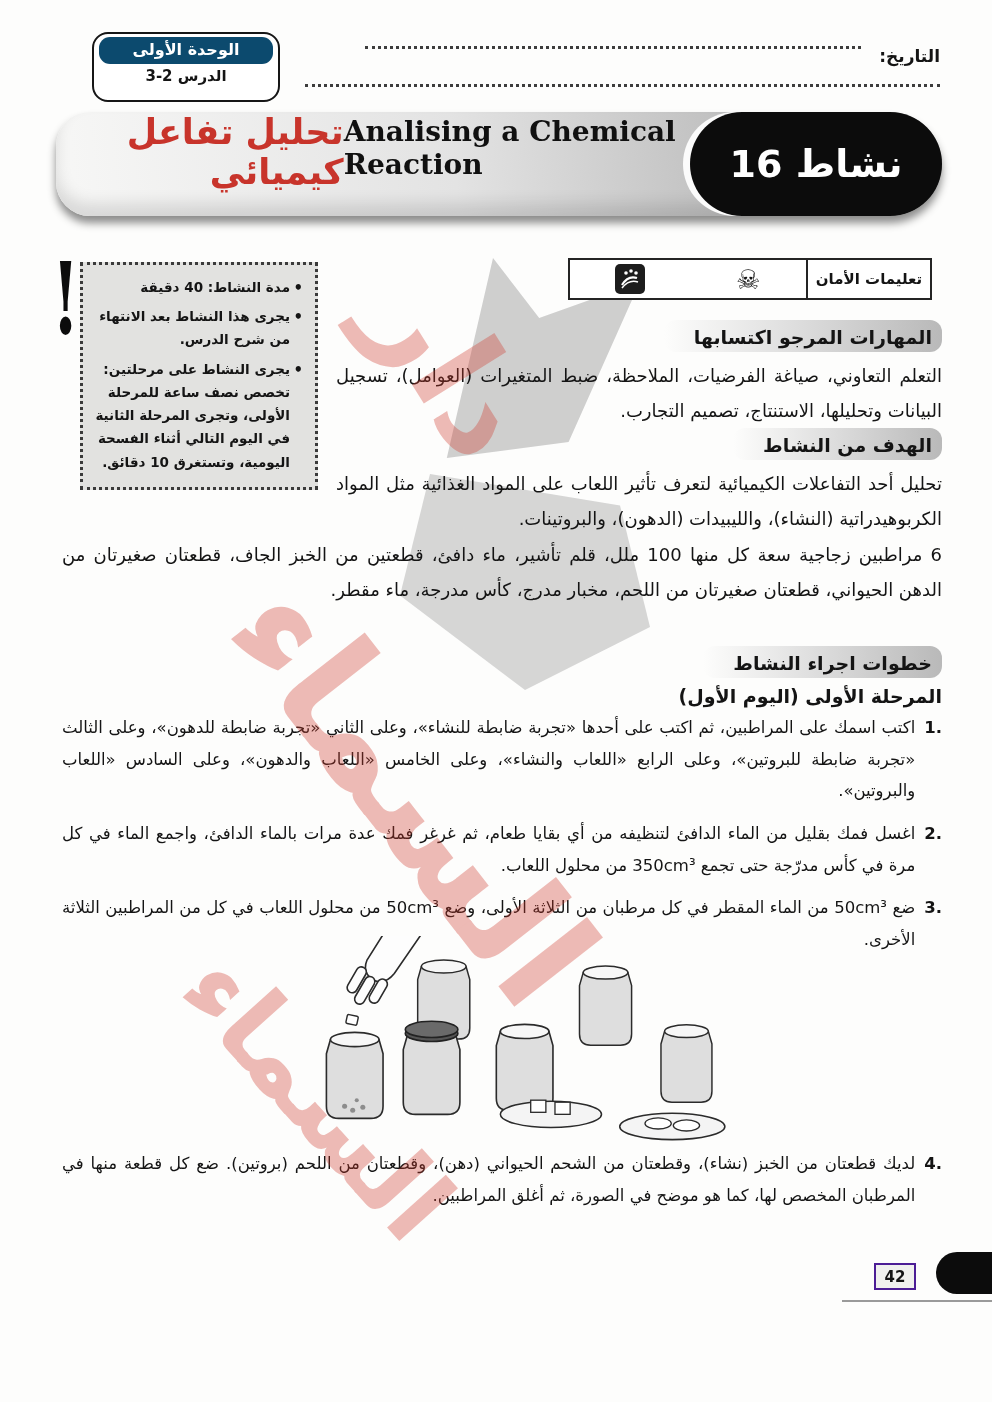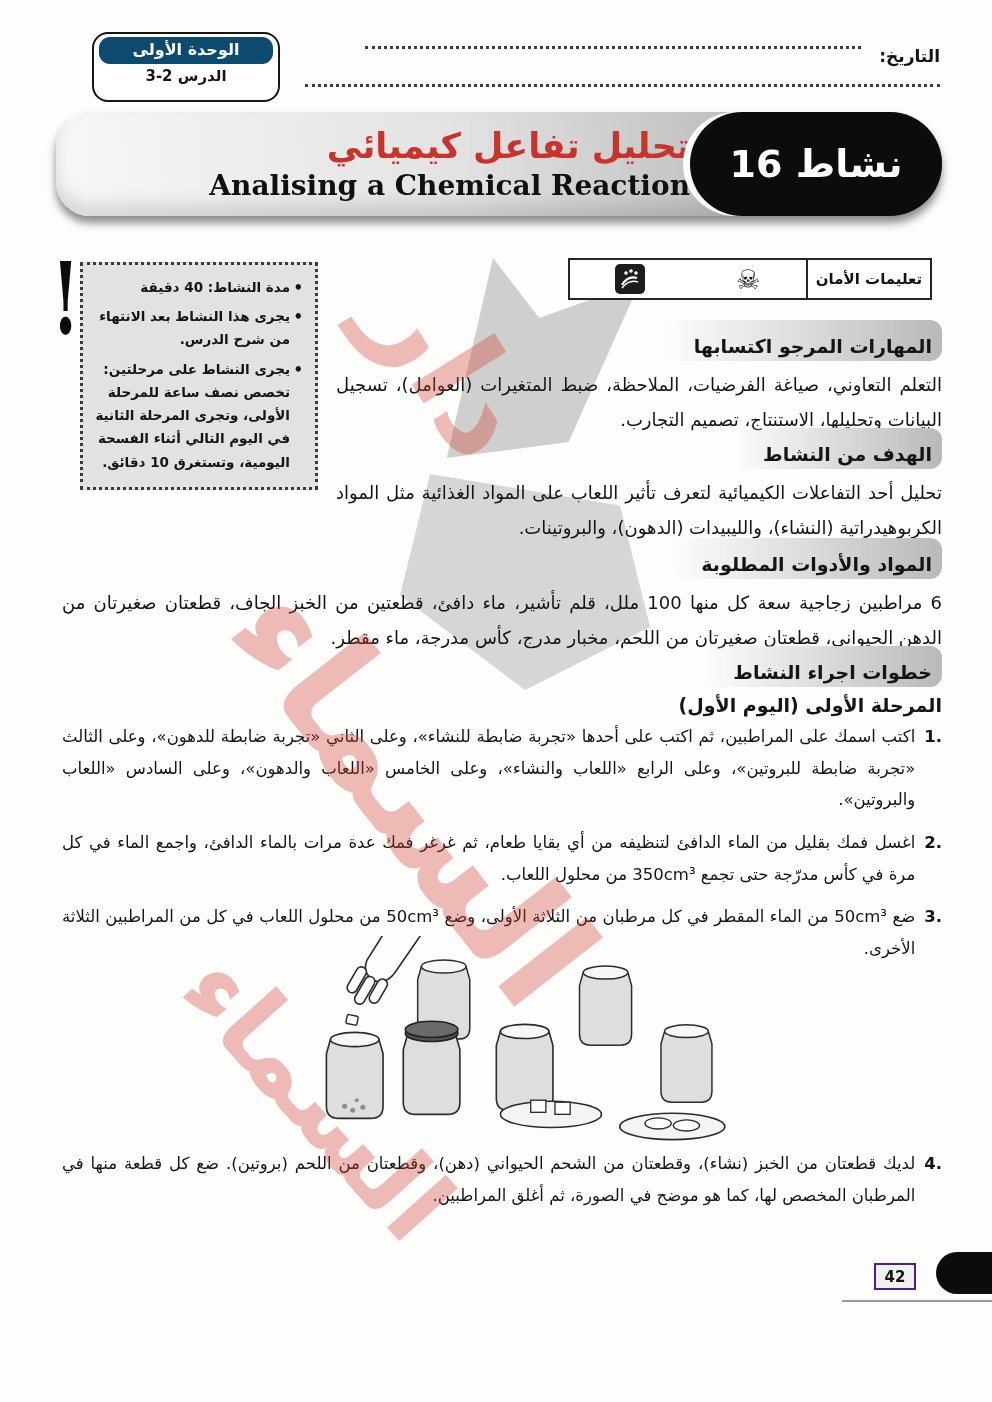--- a/index.html
+++ b/index.html
@@ -10,41 +10,41 @@
   
   .date-row{position:absolute;top:46px;right:52px;left:365px;direction:rtl;display:flex;align-items:flex-start;gap:18px;font-weight:bold;font-size:17px;z-index:2}
   .dotline{flex:1;border-bottom:3px dotted #3d3d3d;height:2px;margin-bottom:6px}
   .dotline-2{position:absolute;top:84px;right:52px;left:305px;border-bottom:3px dotted #3d3d3d;z-index:2}
   .unit-badge{position:absolute;top:32px;left:92px;width:188px;height:70px;border:2.5px solid #161616;border-radius:16px;background:#fff;z-index:2;padding:3px 5px}
   .unit-pill{background:#0c4a6e;color:#fff;border-radius:11px;text-align:center;font-weight:bold;font-size:16px;padding:3px 0 5px}
   .lesson-label{text-align:center;font-weight:bold;font-size:15px;margin-top:3px;direction:rtl}
 
   
   .banner{position:absolute;top:112px;left:56px;right:50px;height:104px;display:flex;align-items:stretch;border-radius:34px 52px 52px 34px;background:linear-gradient(265deg,#8d8d8d 0%,#bdbdbd 22%,#e3e3e3 55%,#f7f7f6 100%);box-shadow:0 7px 8px rgba(0,0,0,.45), inset 0 -12px 16px rgba(0,0,0,.12);z-index:2}
-  .banner-titles{flex:1;display:flex;flex-direction:column;align-items:flex-end;justify-content:center;padding-left:26px}
+  .banner-titles{flex:1;display:flex;flex-direction:row;align-items:flex-start;justify-content:center;padding-left:26px}
   .title-ar{color:#c8342b;font-size:35px;font-weight:bold;direction:rtl}
   .title-en{font-family:"DejaVu Serif",serif;font-size:28px;font-weight:bold;color:#101010;margin-top:3px}
   .banner-label{width:252px;background:#0c0c0c;color:#fff;border-radius:52px;display:flex;align-items:center;justify-content:center;font-size:38px;font-weight:bold;box-shadow:-7px 0 0 #fbfbfb}
 
   
   .bang{position:absolute;left:52px;top:250px;font-family:"DejaVu Serif",serif;font-size:86px;font-weight:bold;color:#0c0c0c;transform:scale(.72,1.15);transform-origin:top left;z-index:2;line-height:1}
   .info-box{position:absolute;top:262px;left:80px;width:238px;border:3px dotted #3a3a3a;background:#e2e2e0;padding:11px 12px 7px;direction:rtl;font-size:13.5px;font-weight:bold;line-height:1.72;z-index:2}
   .info-item{position:relative;padding-right:13px;margin-bottom:6px;text-align:right}
   .info-item::before{content:"•";position:absolute;right:0;top:0;font-size:15px}
 
   
   .safety-bar{position:absolute;top:258px;right:60px;width:364px;height:42px;border:2px solid #242424;background:#fff;direction:rtl;display:flex;z-index:2}
   .safety-label{width:124px;display:flex;align-items:center;justify-content:center;font-weight:bold;font-size:15px;border-left:2px solid #242424}
   .safety-icons{flex:1;display:flex;align-items:center;justify-content:space-around}
   .skull-icon{font-size:27px;line-height:1}
   .wash-icon{display:flex;align-items:center}
 
   
   .sec{position:absolute;direction:rtl;z-index:2}
-  .sec-title{display:inline-block;font-size:19px;font-weight:bold;background:linear-gradient(to left,#b9b9b9,#dfdfdf 55%,rgba(223,223,223,0));border-radius:12px;padding:15px 10px 4px 30px;margin-bottom:7px}
+  .sec-title{display:inline-block;font-size:19px;font-weight:bold;background:linear-gradient(to left,#b9b9b9,#dfdfdf 55%,rgba(223,223,223,0));border-radius:12px;padding:6px 10px 4px 30px;margin-bottom:7px}
   .sec-body{font-size:18px;line-height:1.92;text-align:justify}
   .sec-skills{top:320px;right:50px;width:606px}
   .sec-goal{top:428px;right:50px;width:606px}
   .sec-materials{top:538px;right:50px;left:62px}
   .sec-steps{top:646px;right:50px;left:62px}
   .sec-step4{top:1148px;right:50px;left:62px}
   .stage-heading{font-size:19px;font-weight:bold;margin-bottom:5px}
   .step{display:flex;gap:9px;margin-bottom:11px}
   .step-num{font-weight:bold;font-size:16.5px;line-height:1.92;direction:ltr}
   .step-text{flex:1;font-size:16.5px;line-height:1.92;text-align:justify}
@@ -121,21 +121,20 @@
     <h2 class="sec-title">المهارات المرجو اكتسابها</h2>
     <p class="sec-body">التعلم التعاوني، صياغة الفرضيات، الملاحظة، ضبط المتغيرات (العوامل)، تسجيل البيانات وتحليلها، الاستنتاج، تصميم التجارب.</p>
   </section>
 
   <section class="sec sec-goal">
     <h2 class="sec-title">الهدف من النشاط</h2>
     <p class="sec-body">تحليل أحد التفاعلات الكيميائية لتعرف تأثير اللعاب على المواد الغذائية مثل المواد الكربوهيدراتية (النشاء)، والليبيدات (الدهون)، والبروتينات.</p>
   </section>
 
   <section class="sec sec-materials">
-    <h2 class="sec-title">المواد والأدوات المطلوبة</h2>
     <p class="sec-body">6 مراطبين زجاجية سعة كل منها 100 ملل، قلم تأشير، ماء دافئ، قطعتين من الخبز الجاف، قطعتان صغيرتان من الدهن الحيواني، قطعتان صغيرتان من اللحم، مخبار مدرج، كأس مدرجة، ماء مقطر.</p>
   </section>
 
   <section class="sec sec-steps">
     <h2 class="sec-title">خطوات اجراء النشاط</h2>
     <div class="stage-heading">المرحلة الأولى (اليوم الأول)</div>
     <div class="step">
       <span class="step-num">1.</span>
       <span class="step-text">اكتب اسمك على المراطبين، ثم اكتب على أحدها «تجربة ضابطة للنشاء»، وعلى الثاني «تجربة ضابطة للدهون»، وعلى الثالث «تجربة ضابطة للبروتين»، وعلى الرابع «اللعاب والنشاء»، وعلى الخامس «اللعاب والدهون»، وعلى السادس «اللعاب والبروتين».</span>
     </div>

